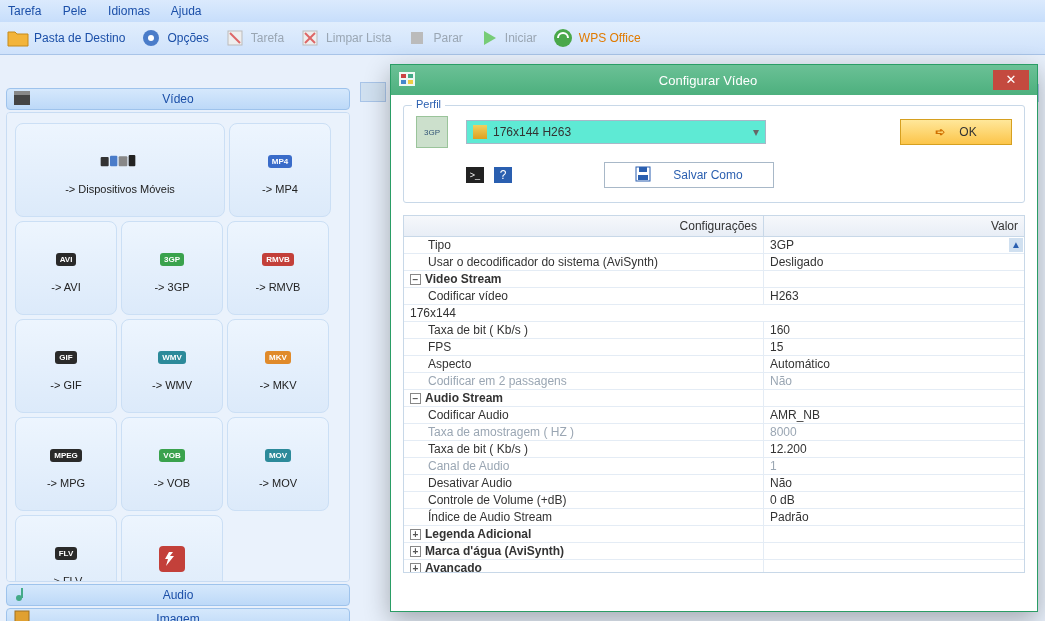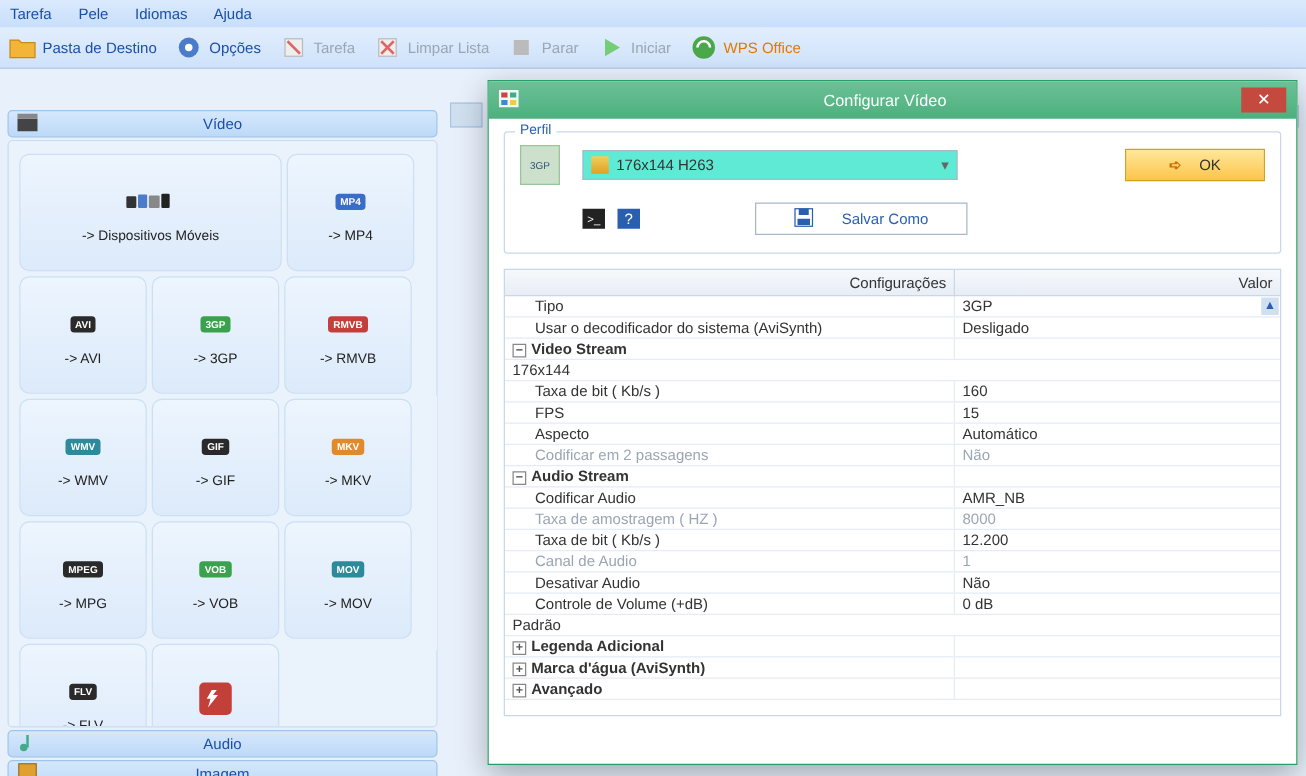--- a/index.html
+++ b/index.html
@@ -195,29 +195,29 @@
         <div class="flabel">-&gt; 3GP</div>
       </div>
       <div class="format-tile">
         <div class="ficon">
           <span class="badge bg-red">RMVB</span>
         </div>
         <div class="flabel">-&gt; RMVB</div>
       </div>
       <div class="format-tile">
         <div class="ficon">
+          <span class="badge bg-dark">GIF</span>
+        </div>
+        <div class="flabel">-&gt; GIF</div>
+      </div>
+      <div class="format-tile">
+        <div class="ficon">
           <span class="badge bg-teal">WMV</span>
         </div>
         <div class="flabel">-&gt; WMV</div>
-      </div>
-      <div class="format-tile">
-        <div class="ficon">
-          <span class="badge bg-dark">GIF</span>
-        </div>
-        <div class="flabel">-&gt; GIF</div>
       </div>
       <div class="format-tile">
         <div class="ficon">
           <span class="badge bg-orange">MKV</span>
         </div>
         <div class="flabel">-&gt; MKV</div>
       </div>
       <div class="format-tile">
         <div class="ficon">
           <span class="badge bg-dark">MPEG</span>
@@ -334,20 +334,24 @@
           </div>
           <div class="st-row">
             <div class="c1">Usar o decodificador do sistema (AviSynth)</div>
             <div class="c2">Desligado</div>
           </div>
           <div class="st-row group">
             <div class="c1"><span class="toggle">−</span><span>Video Stream</span></div>
             <div class="c2"></div>
           </div>
           <div class="st-row">
+            <div class="c1">Codificar vídeo</div>
+            <div class="c2">H263</div>
+          </div>
+          <div class="st-row">
             <div class="c2">176x144</div>
           </div>
           <div class="st-row">
             <div class="c1">Taxa de bit ( Kb/s )</div>
             <div class="c2">160</div>
           </div>
           <div class="st-row">
             <div class="c1">FPS</div>
             <div class="c2">15</div>
           </div>
@@ -381,20 +385,21 @@
           </div>
           <div class="st-row">
             <div class="c1">Desativar Audio</div>
             <div class="c2">Não</div>
           </div>
           <div class="st-row">
             <div class="c1">Controle de Volume (+dB)</div>
             <div class="c2">0 dB</div>
           </div>
           <div class="st-row">
+            <div class="c1">Índice de Audio Stream</div>
             <div class="c2">Padrão</div>
           </div>
           <div class="st-row group">
             <div class="c1"><span class="toggle">+</span><span>Legenda Adicional</span></div>
             <div class="c2"></div>
           </div>
           <div class="st-row group">
             <div class="c1"><span class="toggle">+</span><span>Marca d'água (AviSynth)</span></div>
             <div class="c2"></div>
           </div>

